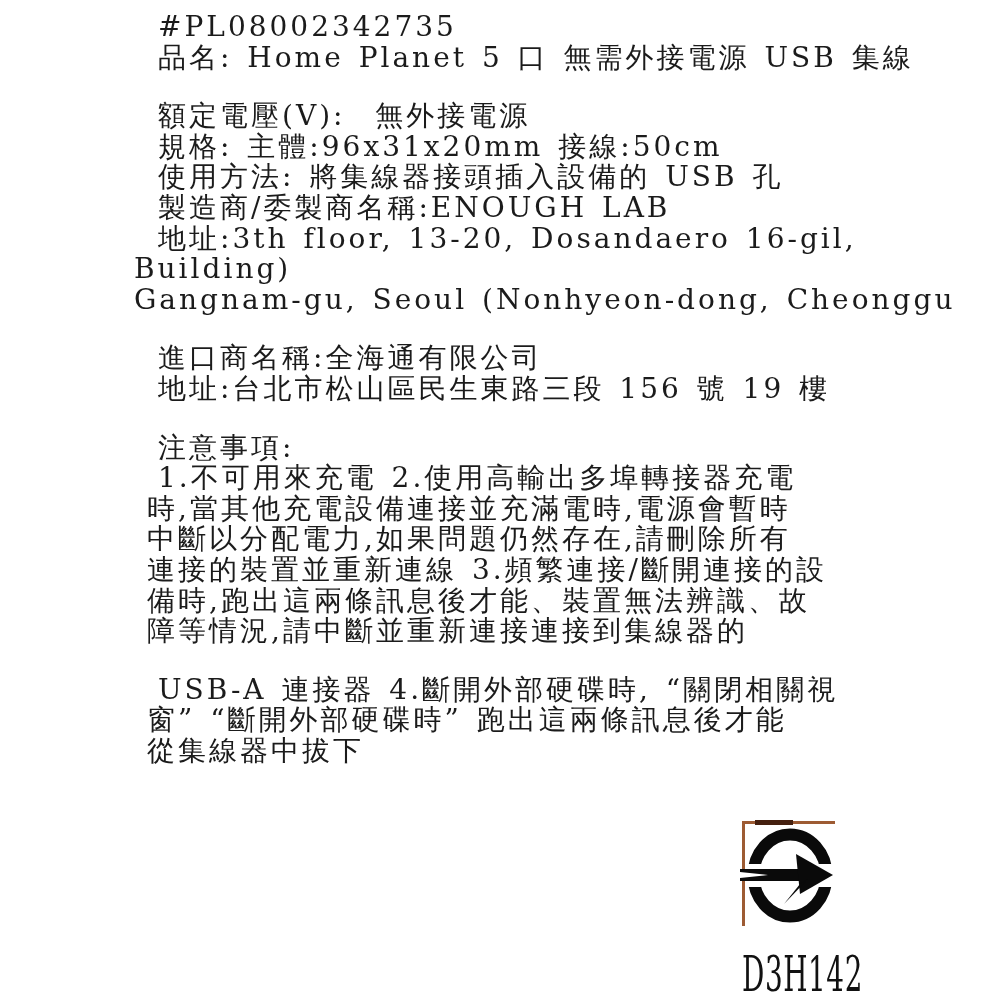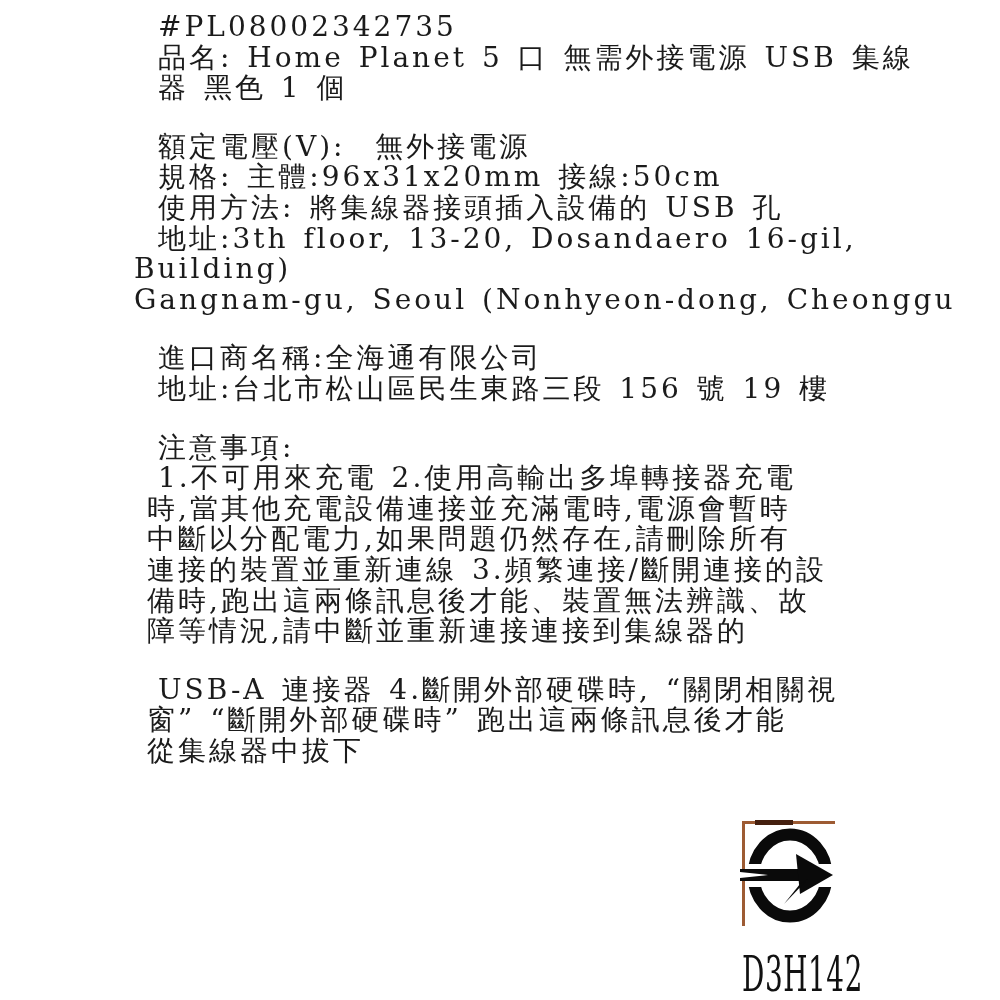--- a/index.html
+++ b/index.html
@@ -59,27 +59,27 @@
     white-space: nowrap;
   }
 </style>
 </head>
 <body>
 
 <div class="label-doc">
 
   <div class="line ind-p">#PL08002342735</div>
   <div class="line ind-p">品名: Home Planet 5 口 無需外接電源 USB 集線</div>
-  <div class="line ind-p">器 黑色 1 個</div>
 
   <div class="gap"></div>
 
   <div class="line ind-p">額定電壓(V):  無外接電源</div>
   <div class="line ind-p">規格: 主體:96x31x20mm 接線:50cm</div>
   <div class="line ind-p">使用方法: 將集線器接頭插入設備的 USB 孔</div>
+  <div class="line ind-p">製造商/委製商名稱:ENOUGH LAB</div>
   <div class="line ind-p">地址:3th floor, 13-20, Dosandaero 16-gil,</div>
   <div class="line ind-0">Building)</div>
   <div class="line ind-0">Gangnam-gu, Seoul (Nonhyeon-dong, Cheonggu</div>
 
   <div class="gap"></div>
 
   <div class="line ind-p">進口商名稱:全海通有限公司</div>
   <div class="line ind-p">地址:台北市松山區民生東路三段 156 號 19 樓</div>
 
   <div class="gap"></div>

